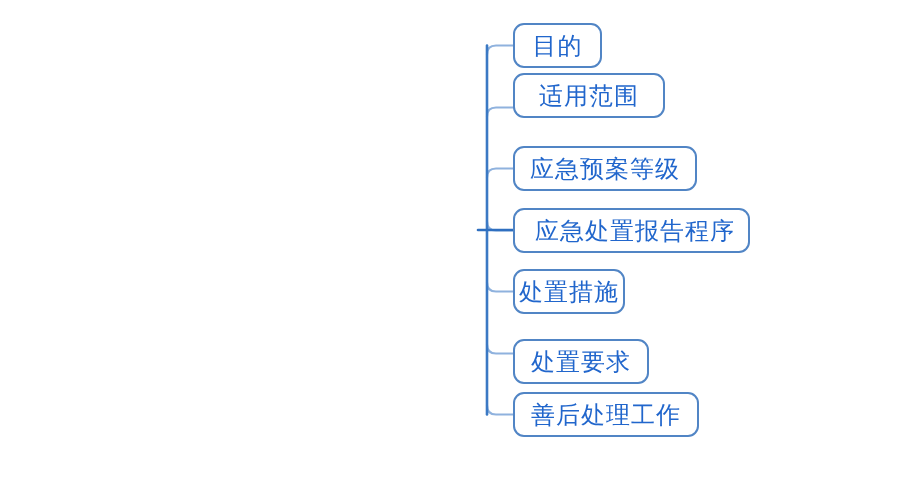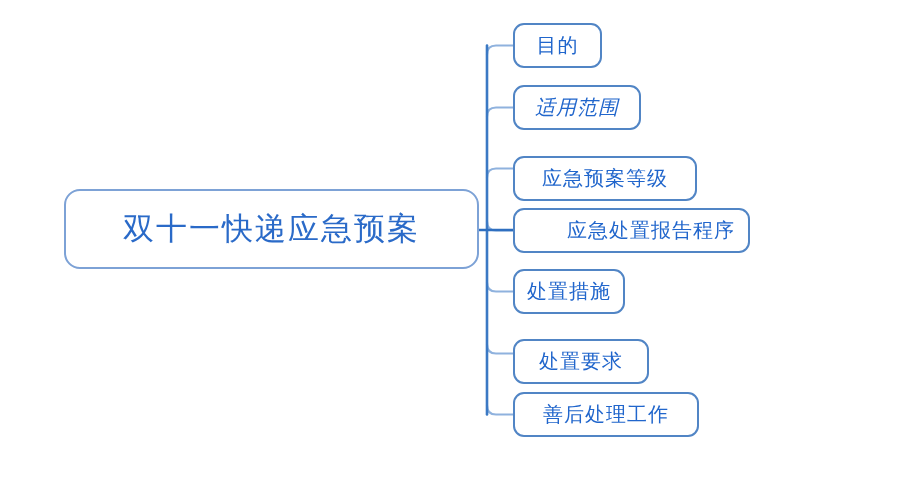--- a/index.html
+++ b/index.html
@@ -44,21 +44,21 @@
     border-radius: 16px;
     color: #2a6ac8;
     font-size: 31px;
     letter-spacing: 2px;
     font-family: "DejaVu Sans", "Liberation Sans", sans-serif;
   }
   .branch-node {
     border: 2px solid #5185c5;
     border-radius: 11px;
     color: #2166cc;
-    font-size: 20px;
+    font-size: 24px;
     letter-spacing: 1px;
     height: 45px;
     left: 513px;
     font-family: "DejaVu Sans", "Liberation Sans", sans-serif;
   }
   .branch-node .node-label {
     padding: 0 13px;
   }
 </style>
 </head>
@@ -73,32 +73,29 @@
         <path d="M 487 177.5 Q 487 168.5 496 168.5 L 513 168.5"></path>
         <path d="M 487 221.5 Q 487 230.5 496 230.5 L 513 230.5"></path>
         <path d="M 487 282.5 Q 487 291.5 496 291.5 L 513 291.5"></path>
         <path d="M 487 344.5 Q 487 353.5 496 353.5 L 513 353.5"></path>
         <path d="M 487 405.5 Q 487 414.5 496 414.5 L 513 414.5"></path>
       </g>
     <line id="trunk-line" x1="487" y1="45.5" x2="487" y2="414.5" stroke="#3b79c4" stroke-width="2.6" stroke-linecap="round"></line>
     <line id="root-link" x1="478" y1="230" x2="513" y2="230" stroke="#2f6fc0" stroke-width="2.6" stroke-linecap="round"></line>
   </svg>
 
-  <div class="node root-node">
-    <span class="node-label">双十一快递应急预案</span>
-  </div>
 
   <div id="branch-container">
       <div class="node branch-node" style="top: 23px; width: 89px;">
         <span class="node-label">目的</span>
       </div>
-      <div class="node branch-node" style="top: 85px; width: 128px; font-style: italic;">
+      <div class="node branch-node" style="top: 73px; width: 152px;">
         <span class="node-label">适用范围</span>
       </div>
-      <div class="node branch-node" style="top: 156px; width: 184px;">
+      <div class="node branch-node" style="top: 146px; width: 184px;">
         <span class="node-label">应急预案等级</span>
       </div>
       <div class="node branch-node" style="top: 208px; width: 237px; justify-content: flex-end;">
         <span class="node-label">应急处置报告程序</span>
       </div>
       <div class="node branch-node" style="top: 269px; width: 112px;">
         <span class="node-label">处置措施</span>
       </div>
       <div class="node branch-node" style="top: 331px; width: 136px; margin-top: 8px;">
         <span class="node-label">处置要求</span>

